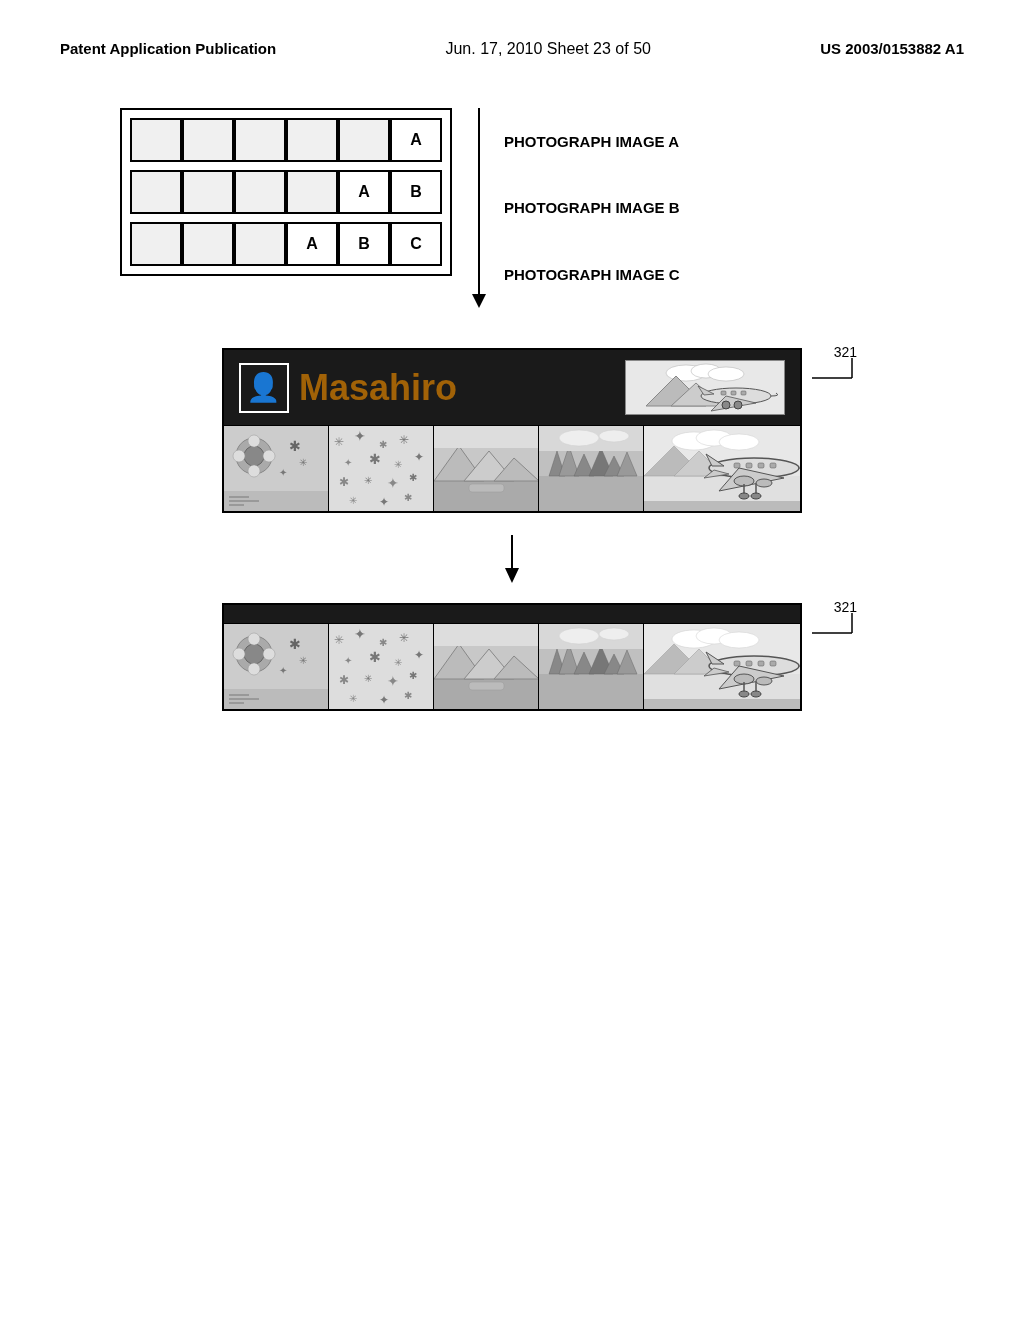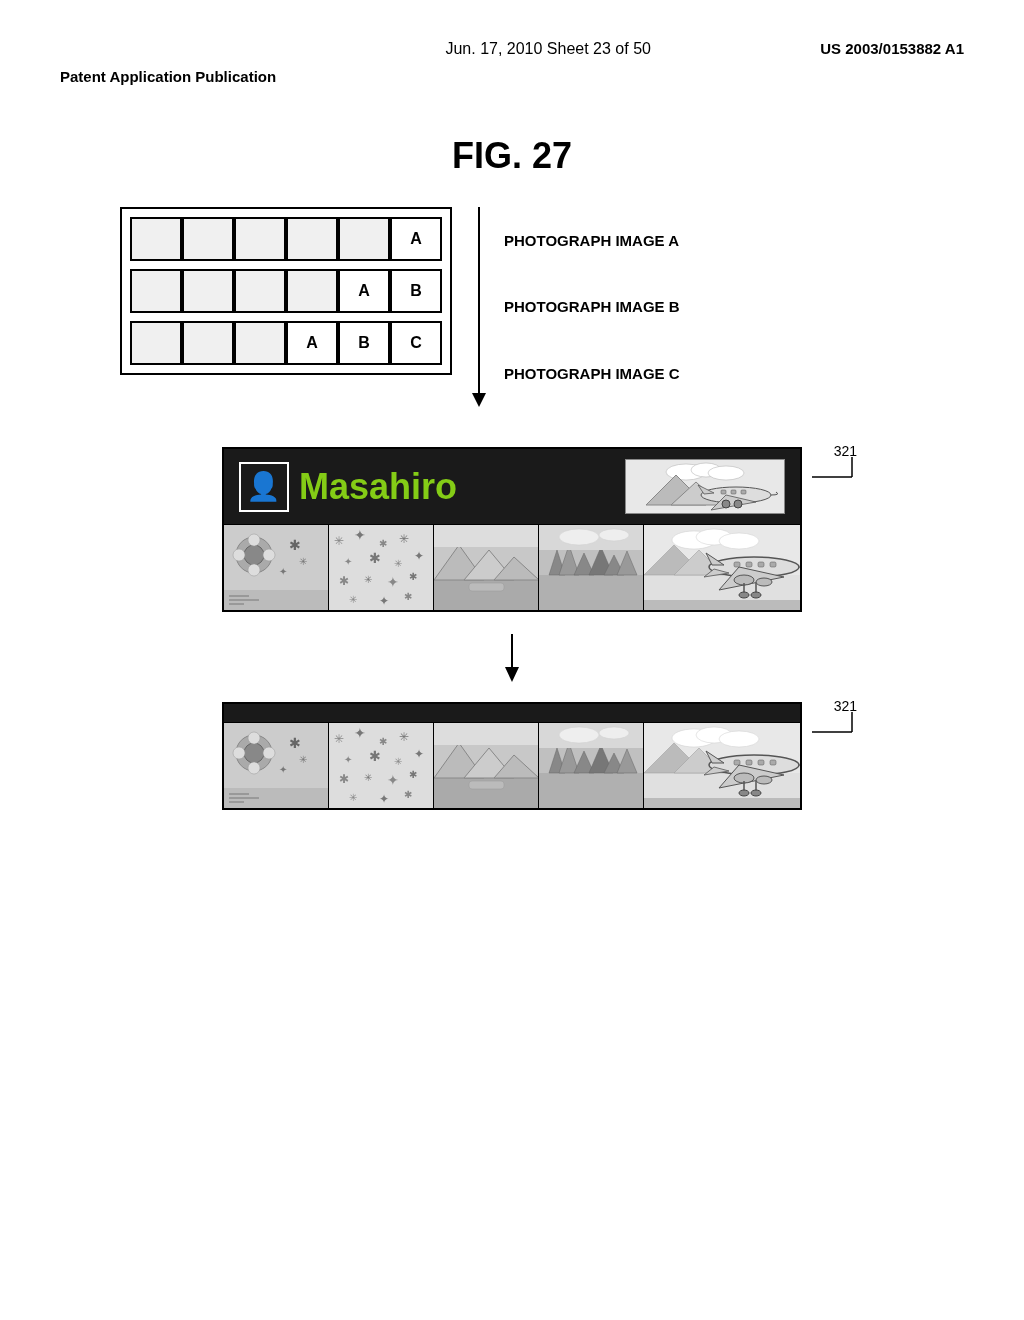--- a/index.html
+++ b/index.html
@@ -17,21 +17,20 @@
       justify-content: space-between;
       align-items: flex-start;
       padding: 40px 60px 20px 60px;
       border-bottom: none;
     }
 
     .header-left {
       font-size: 15px;
       font-weight: bold;
       font-family: Arial, sans-serif;
-      margin-top: 28px;
     }
 
     .header-center {
       font-size: 16px;
       font-family: Arial, sans-serif;
       text-align: center;
     }
 
     .header-right {
       font-size: 15px;
@@ -124,21 +123,21 @@
       align-items: center;
       justify-content: center;
     }
 
     .person-icon {
       color: #fff;
       font-size: 28px;
     }
 
     .masahiro-text {
-      color: #84cc16;
+      color: #a16207;
       font-size: 36px;
       font-family: Arial, sans-serif;
       font-weight: bold;
     }
 
     .panel-photos-row {
       display: flex;
       align-items: stretch;
       border-top: 1px solid #000;
     }
@@ -168,21 +167,20 @@
 </head>
 <body>
 
 <div class="page-header">
   <div class="header-left">Patent Application Publication</div>
   <div class="header-center">Jun. 17, 2010  Sheet 23 of 50</div>
   <div class="header-right">US 2003/0153882 A1</div>
 </div>
 
 <div class="fig-section">
-  <div class="fig-title">FIG. 27</div>
 
   <div style="display: flex; align-items: flex-start; margin-left: 60px;">
 
     <div style="border: 2px solid #000; padding: 8px; display: inline-block;">
 
       <div class="film-row">
         <div class="film-cell empty"></div>
         <div class="film-cell empty"></div>
         <div class="film-cell empty"></div>
         <div class="film-cell empty"></div>

